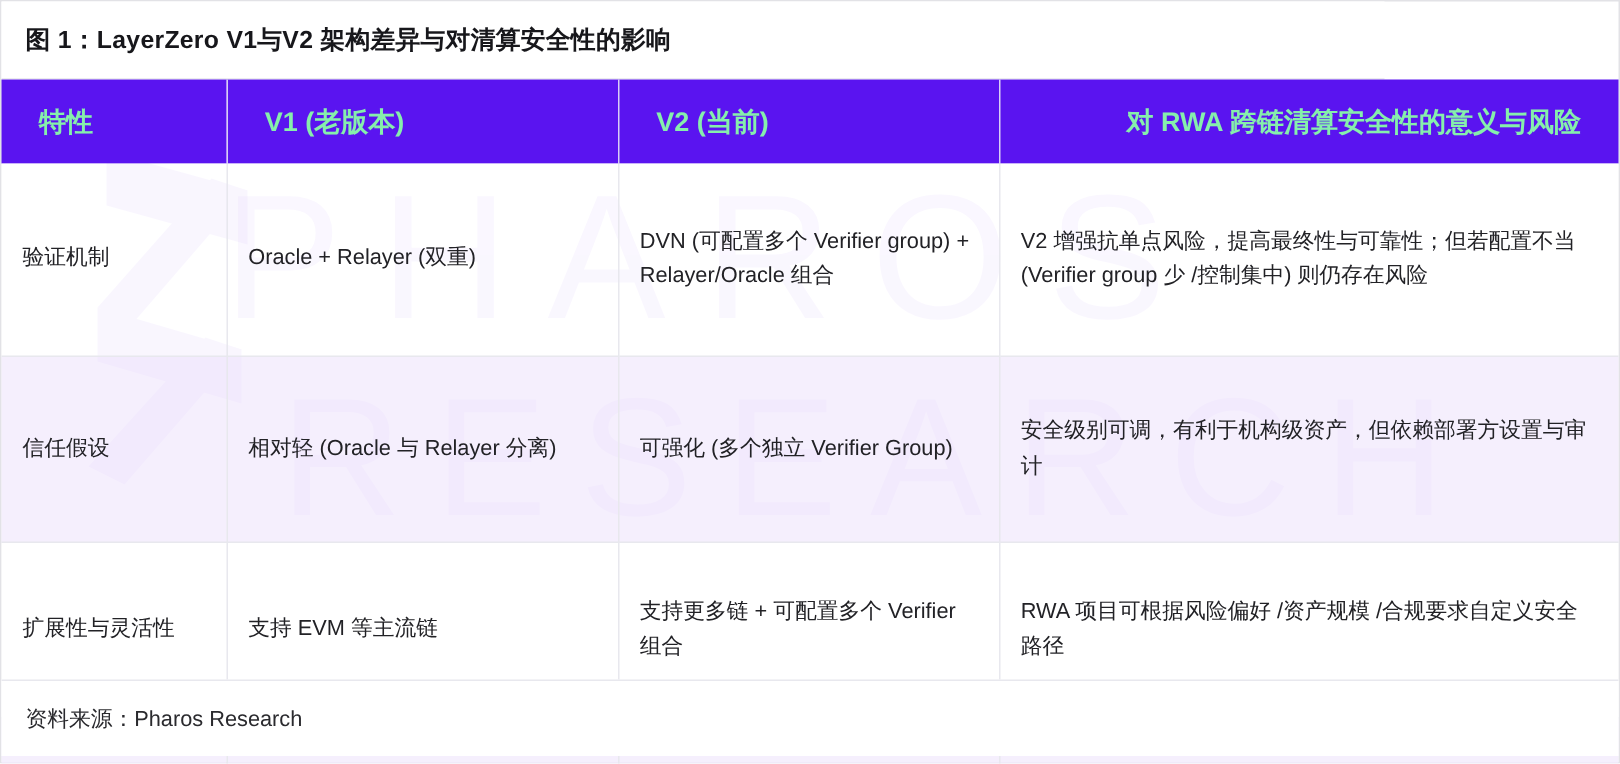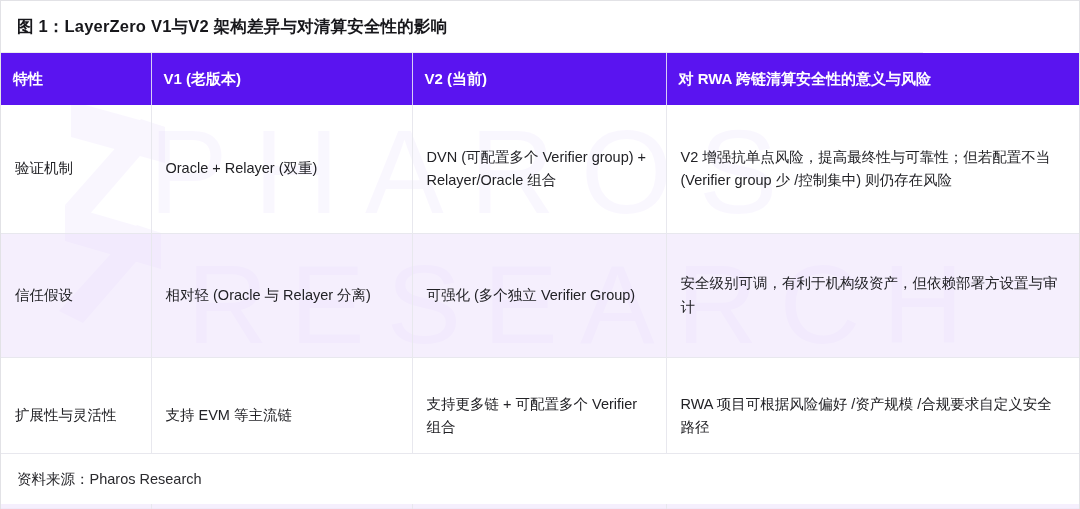--- a/index.html
+++ b/index.html
@@ -90,32 +90,32 @@
     border-collapse: collapse;
     table-layout: fixed;
   }
   table.cmp col.c0 { width: 150px; }
   table.cmp col.c1 { width: 261px; }
   table.cmp col.c2 { width: 254px; }
   table.cmp col.c3 { width: 413px; }
 
   table.cmp thead th {
     background: #5a14f0;
-    color: #ffffff;
-    font-size: 15px;
+    color: #86efac;
+    font-size: 18px;
     font-weight: bold;
     text-align: left;
-    padding: 16px 12px;
+    padding: 16px 25px;
     height: 52px;
     box-sizing: border-box;
     border-right: 1px solid #d8cdf6;
     vertical-align: middle;
     white-space: nowrap;
   }
-  table.cmp thead th:last-child { border-right: none; }
+  table.cmp thead th:last-child { border-right: none; text-align: right; }
 
   table.cmp tbody td {
     font-size: 14.5px;
     line-height: 1.62;
     color: #222226;
     padding: 14px 14px;
     vertical-align: middle;
     border-right: 1px solid #e8e8ee;
     border-bottom: 1px solid #e8e8ee;
     background: transparent;

